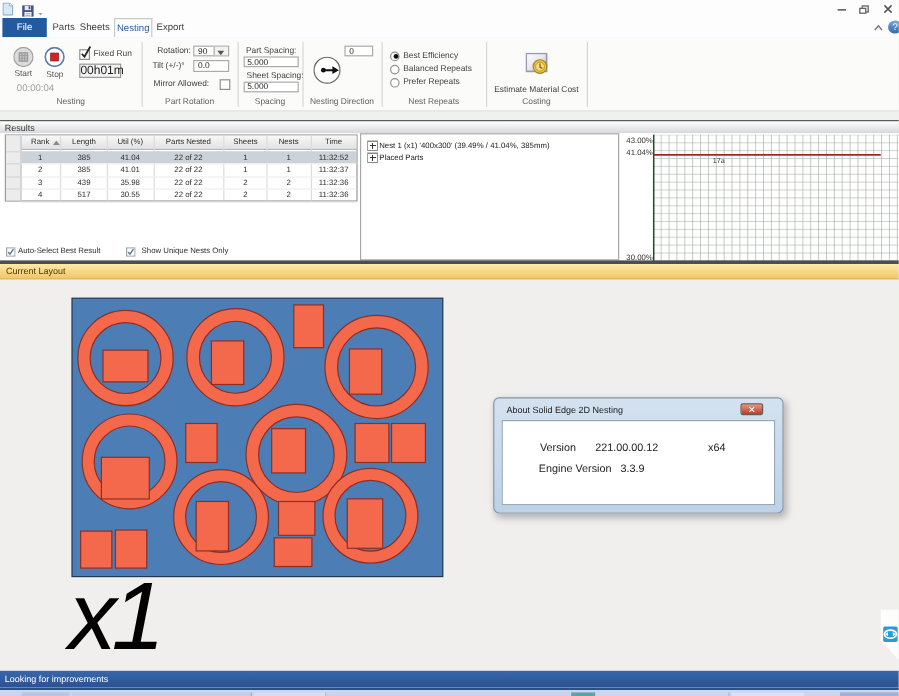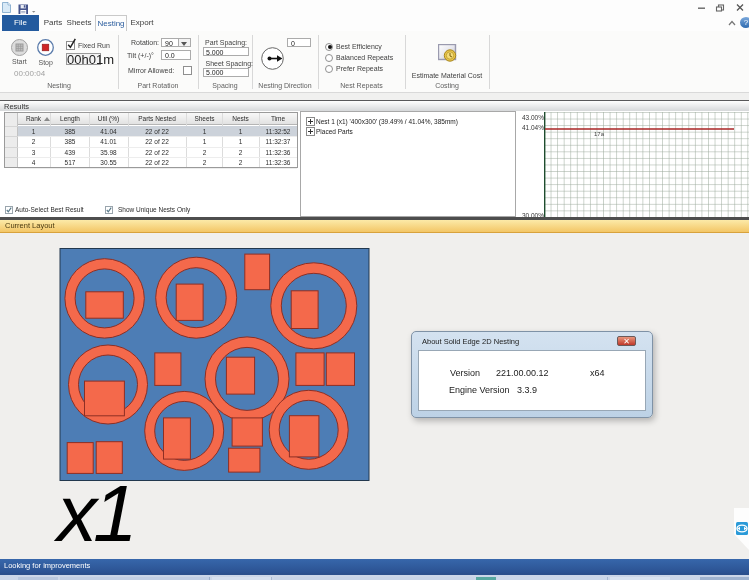--- a/index.html
+++ b/index.html
@@ -35,21 +35,21 @@
 .td { position:absolute; font-size:6.5px; color:#2c2c2c; text-align:center; height:11px; line-height:11px; }
 
 
 #curlay { left:0; top:220px; width:749px; height:12.5px; background:linear-gradient(#fceaa8,#f3c666); border-bottom:1px solid #d8a23c; font-size:7.5px; color:#4a3a10; line-height:12px; padding-left:5px; }
 
 
 #canvas { left:0; top:232.5px; width:749px; height:326.5px; background:#f0efed;font-style:italic; }
 #x1 { position:absolute; left:57px; top:241px; font-size:80px; line-height:80px; color:#000; letter-spacing:-4px; }
 
 
-#dlg { left:411px; top:331px; width:242px; height:87px; border:1px solid #7f92a6; border-radius:5px;
+#dlg { left:411px; top:331px; width:242px; height:97px; border:1px solid #7f92a6; border-radius:5px;
   background:linear-gradient(#d4e2f0,#bdd2e6); box-shadow:2px 3px 6px rgba(0,0,0,0.25); }
 #dlg-inner { position:absolute; left:6px; top:18px; right:6px; bottom:6px; background:#fff; border:1px solid #98a7b5; }
 #dlg-title { position:absolute; left:10px; top:4.5px; font-size:7.5px; color:#1c1c1c; }
 #dlg-close { position:absolute; right:16px; top:3.5px; width:19px; height:10px; background:linear-gradient(#e9967c,#c0392b); border:1px solid #6a5a5a; border-radius:2px; color:#fff; font-size:8px; line-height:9px; text-align:center; }
 .dlgtxt { position:absolute; font-size:9px; color:#222; }
 
 
 #statusbar { left:0; top:559px; width:749px; height:14px; background:linear-gradient(#3767ab,#2b5191); font-size:7.5px; color:#fff; line-height:14px; padding-left:4px; }
 #taskbar { left:0; top:573px; width:749px; height:7px; background:#ccd6e8; border-top:2px solid #2b4f8c; }
 </style>
@@ -106,21 +106,21 @@
     <circle cx="34.5" cy="8.5" r="7.8" fill="#fff" stroke="#5b7cab" stroke-width="1.3"></circle>
     <rect x="31.2" y="5.2" width="6.6" height="6.6" fill="#cf2526" stroke="#8a1a1a" stroke-width="0.6"></rect>
   </svg>
   <div class="rlabel" style="left:12px;top:27.5px;color:#555">Start</div>
   <div class="rlabel" style="left:38.5px;top:28px;color:#555">Stop</div>
   <div class="cb" style="left:66px;top:10px"></div>
   <svg class="abs" style="left:66px;top:6px" width="12" height="13" viewBox="0 0 12 13">
     <path d="M2.2 7.8 L4.4 10.3 L9.3 1.8" fill="none" stroke="#222" stroke-width="1.5"></path>
   </svg>
   <div class="rlabel" style="left:78px;top:11px;">Fixed Run</div>
-  <div class="field" style="left:66px;top:22px;width:35px;height:12px;border-color:#9a9a9a;background:#f2f2f2;text-align:center;line-height:11px;font-size:13px;">00h01m</div>
+  <div class="field" style="left:66px;top:22px;width:35px;height:12px;border-color:#9a9a9a;background:#f2f2f2;text-align:center;line-height:11px;font-size:10px;">00h01m</div>
   <div class="rlabel" style="left:14px;top:38.5px;color:#a0a0a0;font-size:8px;">00:00:04</div>
   <div class="glabel" style="left:0;width:118px;">Nesting</div>
 
   <div class="rlabel" style="left:131px;top:8.5px;">Rotation:</div>
   <div class="field" style="left:161px;top:7px;width:30px;height:9.5px;">
     <span style="position:absolute;left:3px;top:1px;">90</span>
     <span style="position:absolute;right:0;top:0;width:12px;height:100%;border-left:1px solid #ababab;background:#f2f2f2;"></span>
     <svg style="position:absolute;right:3px;top:3px;" width="6" height="4" viewBox="0 0 6 4">
         <path d="M0 0 L6 0 L3 4 Z" fill="#555"></path>
       </svg>

